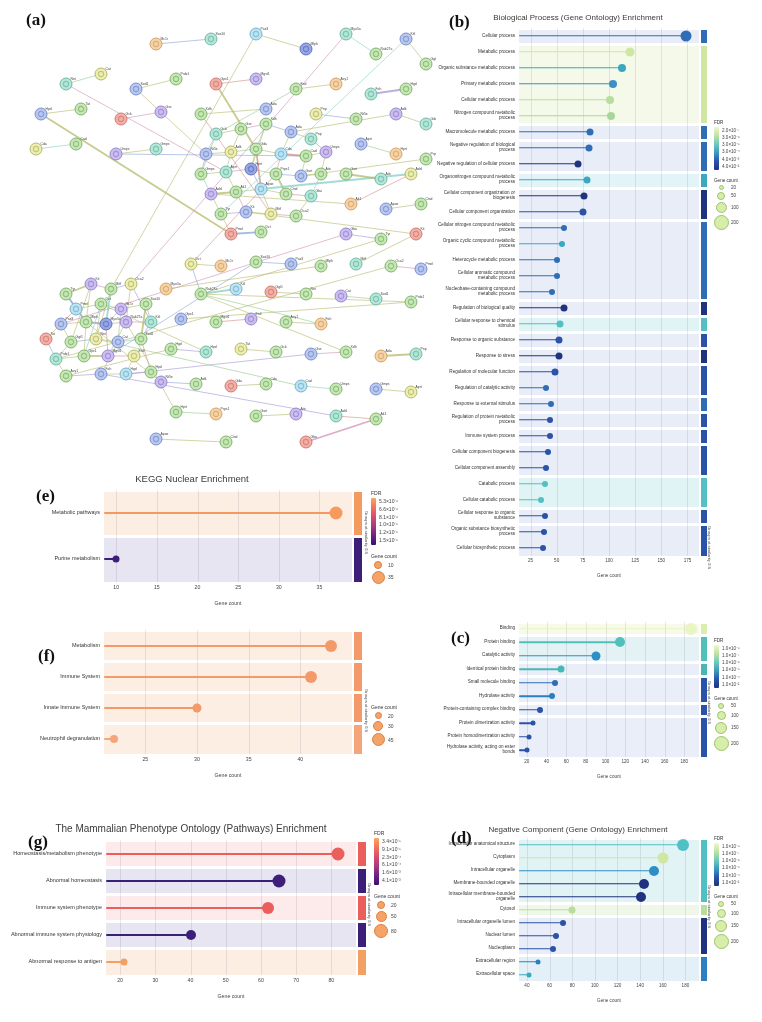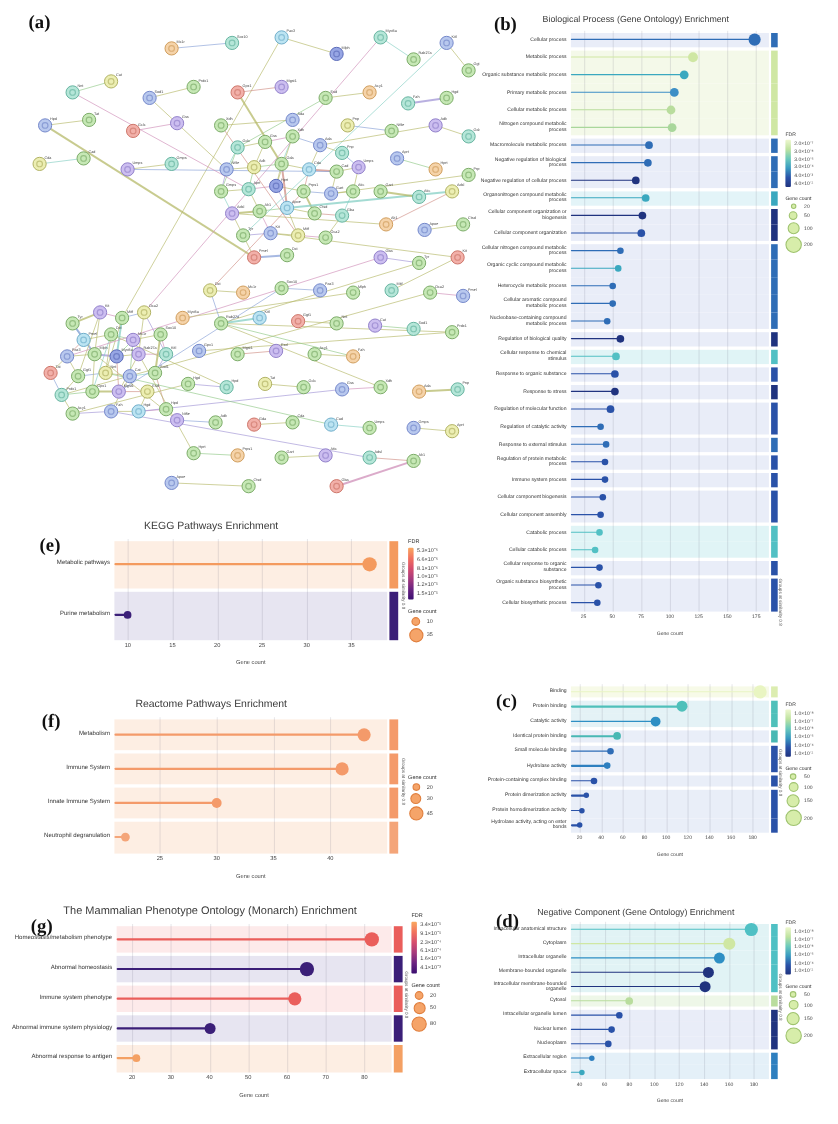--- a/index.html
+++ b/index.html
@@ -1709,21 +1709,21 @@
       <div class="lrow">
         <div style="width: 17px; display: flex; justify-content: center;">
           <div class="lcirc" style="width: 15px; height: 15px; background: rgb(215, 237, 170); border: 0.8px solid rgb(159, 195, 111);"></div>
         </div>
         <div class="llab" style="font-size: 4.6px;">200</div>
       </div>
     </div>
   </div>
 <div class="panel" style="left: 12px; top: 468px; width: 423px; height: 142px;">
   <div class="pletter" style="left:24px;top:18px;">(e)</div>
-<div class="ctitle" style="font-size: 9.5px; height: 22px; line-height: 22px; width: 360px;">KEGG Pathways Enrichment</div>
+<div class="ctitle" style="font-size: 9.5px; height: 22px; line-height: 22px; width: 360px;">KEGG Nuclear Enrichment</div>
     <div class="rows" style="width: 350px;">
       <div class="row" style="height: 46px;">
         <div class="rlabel" style="width: 92px; font-size: 5.5px;">Metabolic pathways</div>
         <div class="rplot" style="width: 248px;">
           <div class="band" style="top: 1.5px; bottom: 1.5px; background: rgb(253, 238, 227); z-index: 1;"></div>
           <div class="stem" style="width: 231.738px; height: 2.2px; background: rgb(244, 154, 94);"></div>
           <div class="dot" style="left: 231.738px; width: 13px; height: 13px; background: rgb(244, 154, 94);"></div>
         </div>
         <div class="stripcell" style="width: 8px;">
           <div class="stripfill" style="top: 1.5px; bottom: 1.5px; background: rgb(244, 154, 94);"></div>
@@ -1780,21 +1780,20 @@
       <div class="lrow">
         <div style="width: 17px; display: flex; justify-content: center;">
           <div class="lcirc" style="width: 13px; height: 13px; background: rgb(245, 164, 105); border: 0.8px solid rgb(224, 127, 62);"></div>
         </div>
         <div class="llab" style="font-size: 5px;">35</div>
       </div>
     </div>
   </div>
 <div class="panel" style="left: 12px; top: 630px; width: 423px; height: 172px;">
   <div class="pletter" style="left:26px;top:16px;">(f)</div>
-<div class="ctitle" style="font-size: 9.5px; height: 22px; line-height: 22px; width: 360px;">Reactome Pathways Enrichment</div>
     <div class="rows" style="width: 350px;">
       <div class="row" style="height: 31px;">
         <div class="rlabel" style="width: 92px; font-size: 5.5px;">Metabolism</div>
         <div class="rplot" style="width: 248px;">
           <div class="band" style="top: 1.5px; bottom: 1.5px; background: rgb(253, 238, 227); z-index: 1;"></div>
           <div class="stem" style="width: 227.333px; height: 2.2px; background: rgb(244, 154, 106);"></div>
           <div class="dot" style="left: 227.333px; width: 12px; height: 12px; background: rgb(244, 154, 106);"></div>
         </div>
         <div class="stripcell" style="width: 8px;">
           <div class="stripfill" style="top: 1.5px; bottom: 1.5px; background: rgb(244, 154, 106);"></div>
@@ -1863,21 +1862,21 @@
       <div class="lrow">
         <div style="width: 17px; display: flex; justify-content: center;">
           <div class="lcirc" style="width: 13px; height: 13px; background: rgb(245, 164, 105); border: 0.8px solid rgb(224, 127, 62);"></div>
         </div>
         <div class="llab" style="font-size: 5px;">45</div>
       </div>
     </div>
   </div>
 <div class="panel" style="left: 6px; top: 818px; width: 430px; height: 186px;">
   <div class="pletter" style="left:22px;top:14px;">(g)</div>
-<div class="ctitle" style="font-size: 10px; height: 22px; line-height: 22px; width: 370px;">The Mammalian Phenotype Ontology (Monarch) Enrichment</div>
+<div class="ctitle" style="font-size: 10px; height: 22px; line-height: 22px; width: 370px;">The Mammalian Phenotype Ontology (Pathways) Enrichment</div>
     <div class="rows" style="width: 360px;">
       <div class="row" style="height: 27px;">
         <div class="rlabel" style="width: 100px; font-size: 5.5px;">Homeostasis/metabolism phenotype</div>
         <div class="rplot" style="width: 250px;">
           <div class="band" style="top: 1.5px; bottom: 1.5px; background: rgb(253, 234, 234); z-index: 1;"></div>
           <div class="stem" style="width: 232.394px; height: 2.2px; background: rgb(234, 94, 91);"></div>
           <div class="dot" style="left: 232.394px; width: 13px; height: 13px; background: rgb(234, 94, 91);"></div>
         </div>
         <div class="stripcell" style="width: 8px;">
           <div class="stripfill" style="top: 1.5px; bottom: 1.5px; background: rgb(234, 94, 91);"></div>

